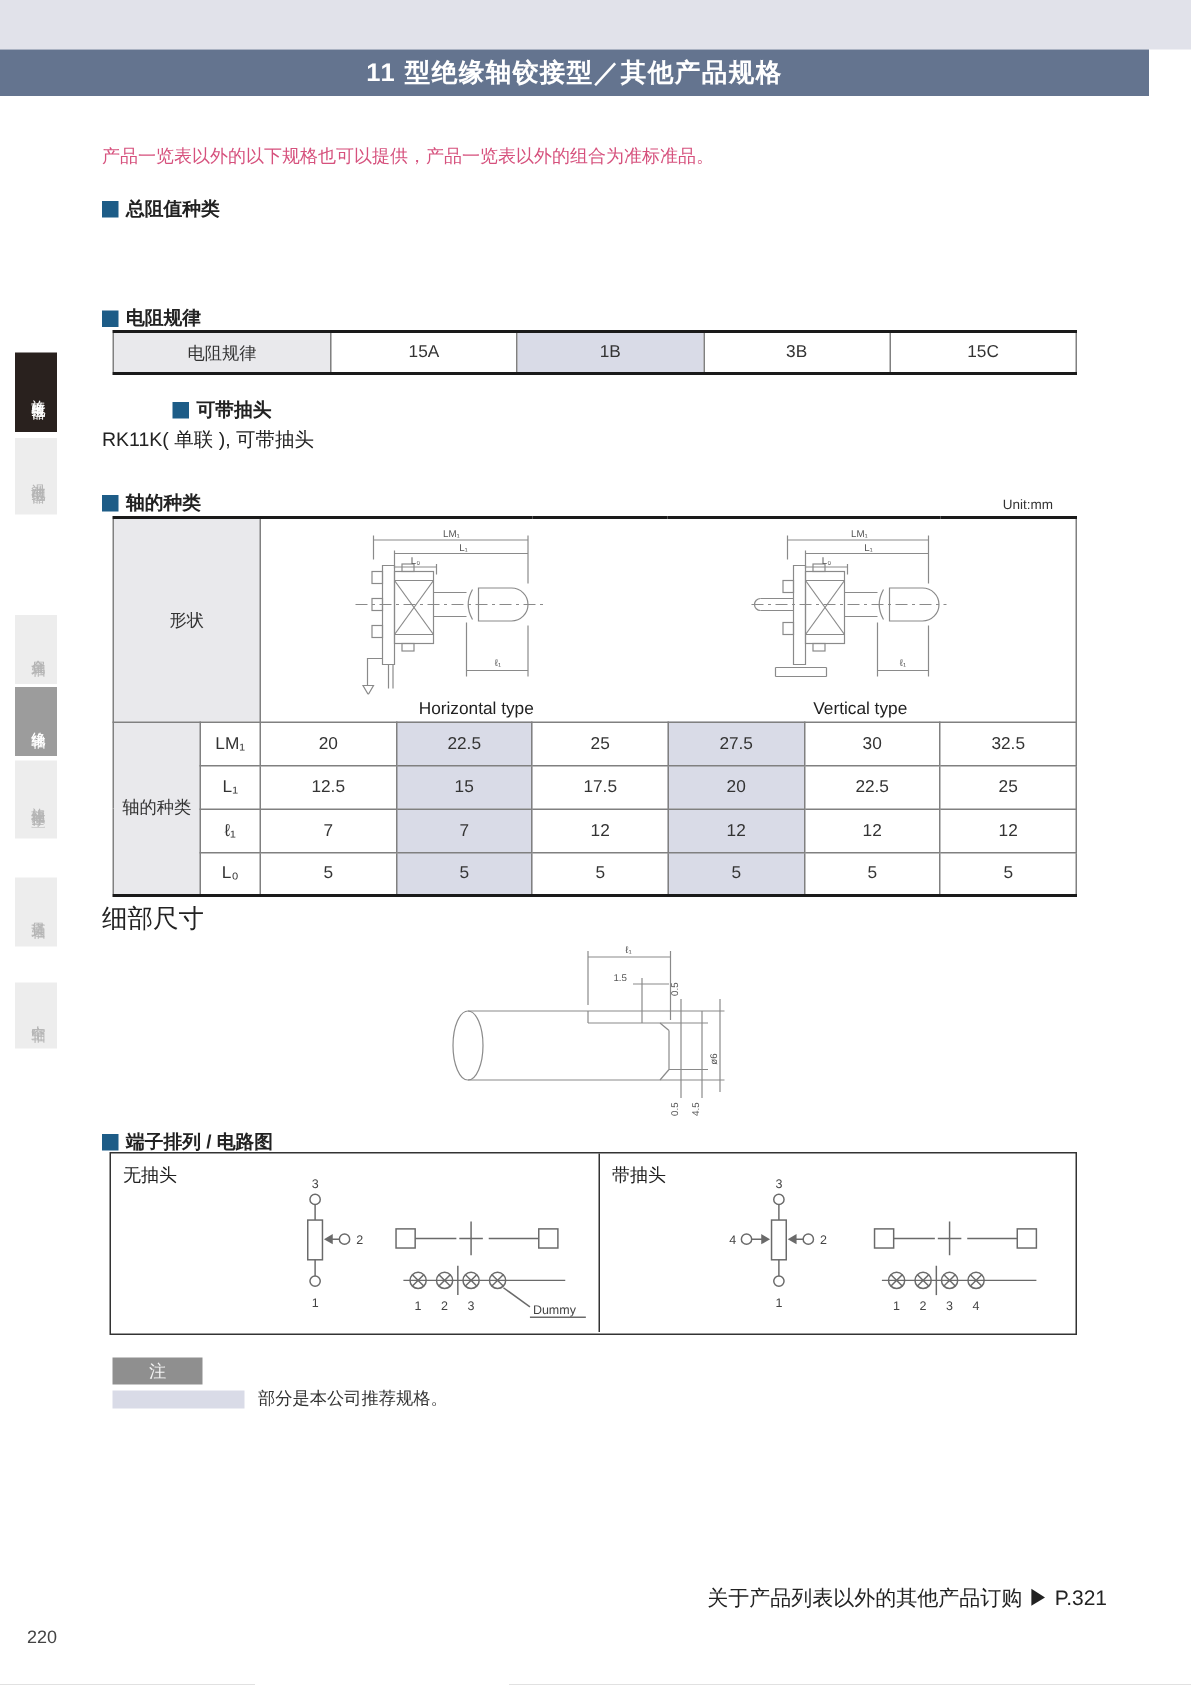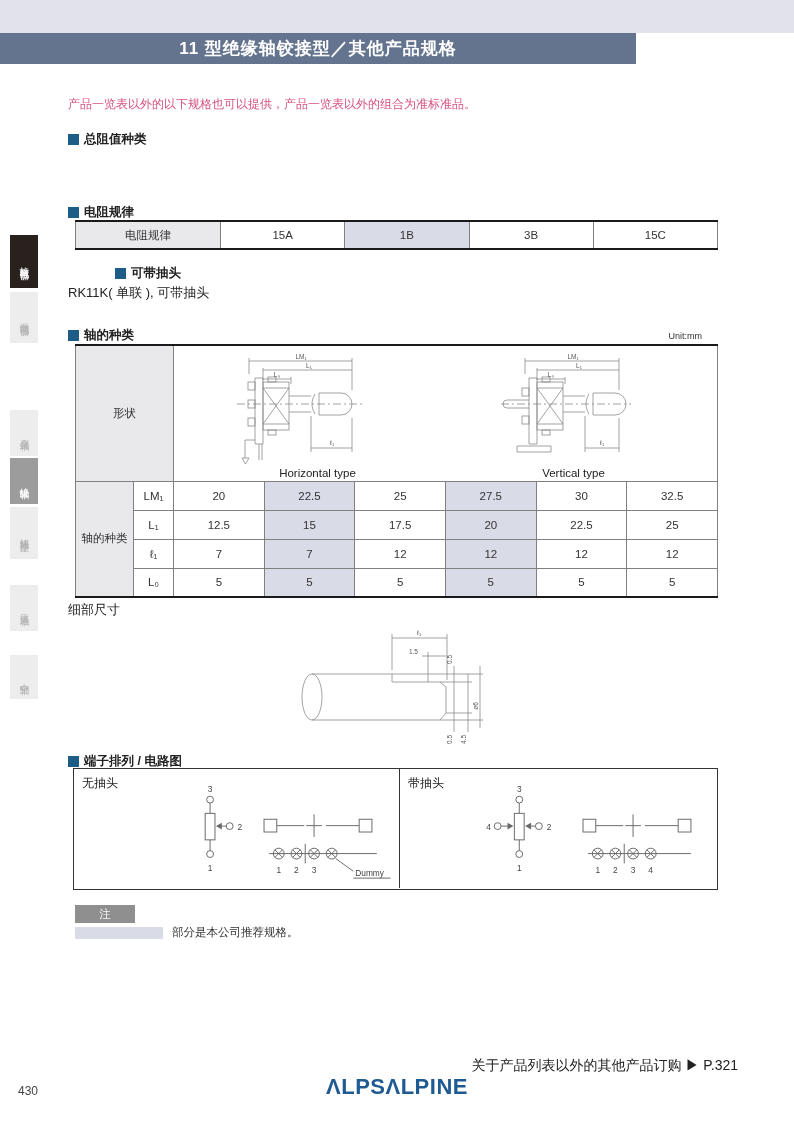--- a/index.html
+++ b/index.html
@@ -1,20 +1,20 @@
 <!DOCTYPE html>
 <html><head>
 <meta charset="utf-8">
 <style>
   * { margin:0; padding:0; box-sizing:border-box; }
   body { background:#888; font-family:"Liberation Sans", sans-serif; }
   .page { position:relative; width:794px; height:1123px; background:#ffffff; margin:0 auto; overflow:hidden; }
 
   .topstrip { position:absolute; left:0; top:0; width:794px; height:33px; background:#e1e2ea; }
-  .titlebar { position:absolute; left:0; top:33px; width:636px; height:31px; background:#64748f;
+  .titlebar { position:absolute; left:0; top:33px; width:766px; height:31px; background:#64748f;
               color:#fff; display:flex; align-items:center; justify-content:center;
               font-size:17px; font-weight:bold; letter-spacing:1px; }
 
   .notice { position:absolute; left:68px; top:96px; font-size:12px; color:#d6517d; }
 
   .sec-head { position:absolute; left:68px; display:flex; align-items:center; gap:5px;
               font-size:12.5px; font-weight:bold; color:#222; }
   .sec-head .sq { width:11px; height:11px; background:#1d5c87; flex:0 0 auto; }
   .unit-label { position:absolute; top:331px; right:92px; font-size:9px; color:#333; }
 
@@ -26,21 +26,21 @@
   td.hl  { background:#d9dbe7; }
   .t1 td { height:28px; }
   .t2 td { height:28px; }
   .tshaft td.shape-row { height:136px; }
   .tshaft td.dim-row { height:29px; }
   .shape-cell-inner { display:flex; justify-content:space-evenly; align-items:flex-start; padding-top:4px; }
   .fig { text-align:center; }
   .fig .cap { font-size:11.5px; color:#222; margin-top:1px; }
 
   .tap-text { position:absolute; left:68px; top:284px; font-size:13px; color:#222; }
-  .detail-head { position:absolute; left:68px; top:601px; font-size:13px; color:#222; }
+  .detail-head { position:absolute; left:68px; top:601px; font-size:17px; color:#222; }
   .detail-fig { position:absolute; left:282px; top:614px; }
 
   .term-box { position:absolute; left:73px; top:768px; width:645px; height:122px; border:1.5px solid #333; }
   .term-divider { position:absolute; left:325px; top:0; width:1px; height:119px; background:#333; }
   .panel-label { position:absolute; top:6px; font-size:12px; color:#222; }
   .circ-left  { position:absolute; left:8px;  top:12px; }
   .circ-right { position:absolute; left:332px; top:12px; }
 
   .note-badge { position:absolute; left:75px; top:905px; width:60px; height:18px; background:#8f8f8f;
                 color:#f4f4f4; display:flex; align-items:center; justify-content:center; font-size:11.5px; }
@@ -404,16 +404,15 @@
         <text class="cdraw-t" x="249" y="94" text-anchor="middle">4</text>
       </svg>
     </div>
   </div>
 
   <div class="note-badge">注</div>
   <div class="note-swatch"></div>
   <div class="note-text">部分是本公司推荐规格。</div>
 
   <div class="footer-link">关于产品列表以外的其他产品订购 ▶ P.321</div>
-  <div class="brand-logo">ΛLPSΛLPINE</div>
-  <div class="page-num">430</div>
+  <div class="page-num">220</div>
 
 </div>
 
 </body></html>

